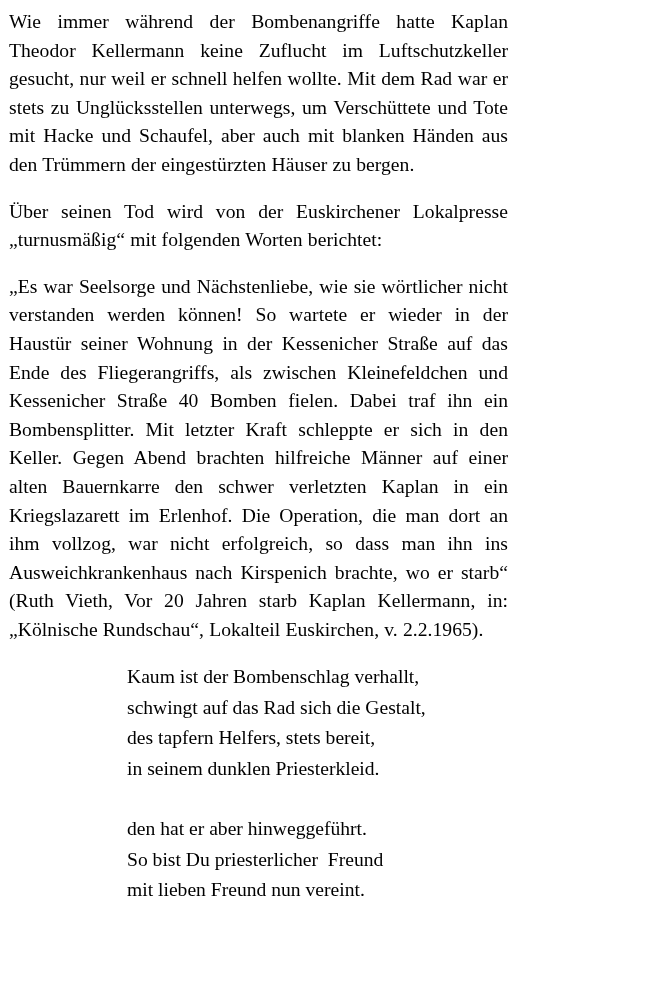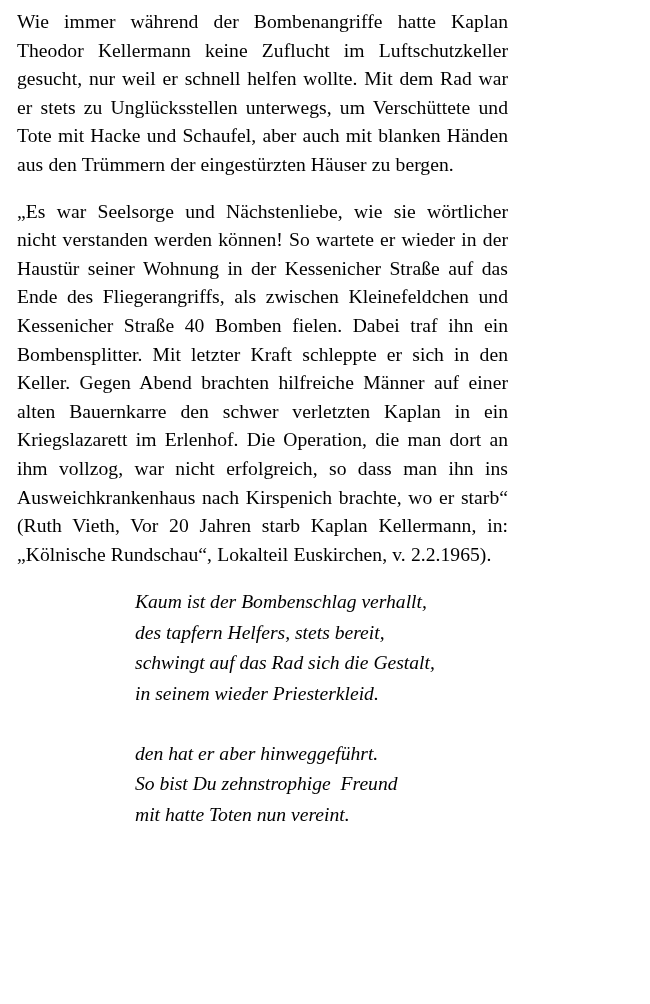--- a/index.html
+++ b/index.html
@@ -11,21 +11,21 @@
     width: 650px;
     height: 1004px;
     overflow: hidden;
     font-family: "Liberation Serif", "DejaVu Serif", serif;
     color: #000000;
   }
   .page {
     width: 516px;
     height: 1004px;
     box-sizing: border-box;
-    padding: 8px 8px 0 17px;
+    padding: 8px 8px 0 9px;
     position: relative;
   }
   .para {
     font-size: 19.6px;
     line-height: 28.6px;
     text-align: justify;
     text-justify: inter-word;
     margin: 0 0 18px 0;
     hyphens: manual;
     letter-spacing: 0.05px;
@@ -35,38 +35,38 @@
     margin: 0;
     padding: 0 0 0 118px;
     font-size: 19.6px;
     line-height: 30.4px;
   }
   .poem .stanza {
     margin: 0 0 30px 0;
   }
   .poem .line {
     white-space: pre-wrap;
-    font-style: italic;
   }
 </style>
 </head>
 <body>
 
 <div class="page">
 
   <p class="para">Wie immer während der Bombenangriffe hatte Kaplan Theodor Kellermann keine Zuflucht im Luftschutzkeller gesucht, nur weil er schnell helfen wollte. Mit dem Rad war er stets zu Unglücksstellen unterwegs, um Verschüttete und Tote mit Hacke und Schaufel, aber auch mit blanken Händen aus den Trümmern der eingestürzten Häuser zu bergen.</p>
+  <p class="para">Über seinen Tod wird von der Euskirchener Lokalpresse „turnusmäßig“ mit folgenden Worten berichtet:</p>
   <p class="para">„Es war Seelsorge und Nächstenliebe, wie sie wörtlicher nicht verstanden werden können! So wartete er wieder in der Haustür seiner Wohnung in der Kessenicher Straße auf das Ende des Fliegerangriffs, als zwischen Kleinefeldchen und Kessenicher Straße 40 Bomben fielen. Dabei traf ihn ein Bombensplitter. Mit letzter Kraft schleppte er sich in den Keller. Gegen Abend brachten hilfreiche Männer auf einer alten Bauernkarre den schwer verletzten Kaplan in ein Kriegslazarett im Erlenhof. Die Operation, die man dort an ihm vollzog, war nicht erfolgreich, so dass man ihn ins Ausweichkrankenhaus nach Kirspenich brachte, wo er starb“ (Ruth Vieth, Vor 20 Jahren starb Kaplan Kellermann, in: „Kölnische Rundschau“, Lokalteil Euskirchen, v. 2.2.1965).</p>
 
   <div class="poem">
     <div class="stanza">
       <div class="line">Kaum ist der Bombenschlag verhallt,</div>
+      <div class="line">schwingt auf das Rad sich die Gestalt,</div>
       <div class="line">des tapfern Helfers, stets bereit,</div>
-      <div class="line">schwingt auf das Rad sich die Gestalt,</div>
-      <div class="line">in seinem wieder Priesterkleid.</div>
+      <div class="line">in seinem dunklen Priesterkleid.</div>
     </div>
     <div class="stanza">
       <div class="line">den hat er aber hinweggeführt.</div>
-      <div class="line">So bist Du zehnstrophige  Freund</div>
-      <div class="line">mit hatte Toten nun vereint.</div>
+      <div class="line">So bist Du priesterlicher  Freund</div>
+      <div class="line">mit lieben Freund nun vereint.</div>
     </div>
   </div>
 
 </div>
 
 </body></html>

